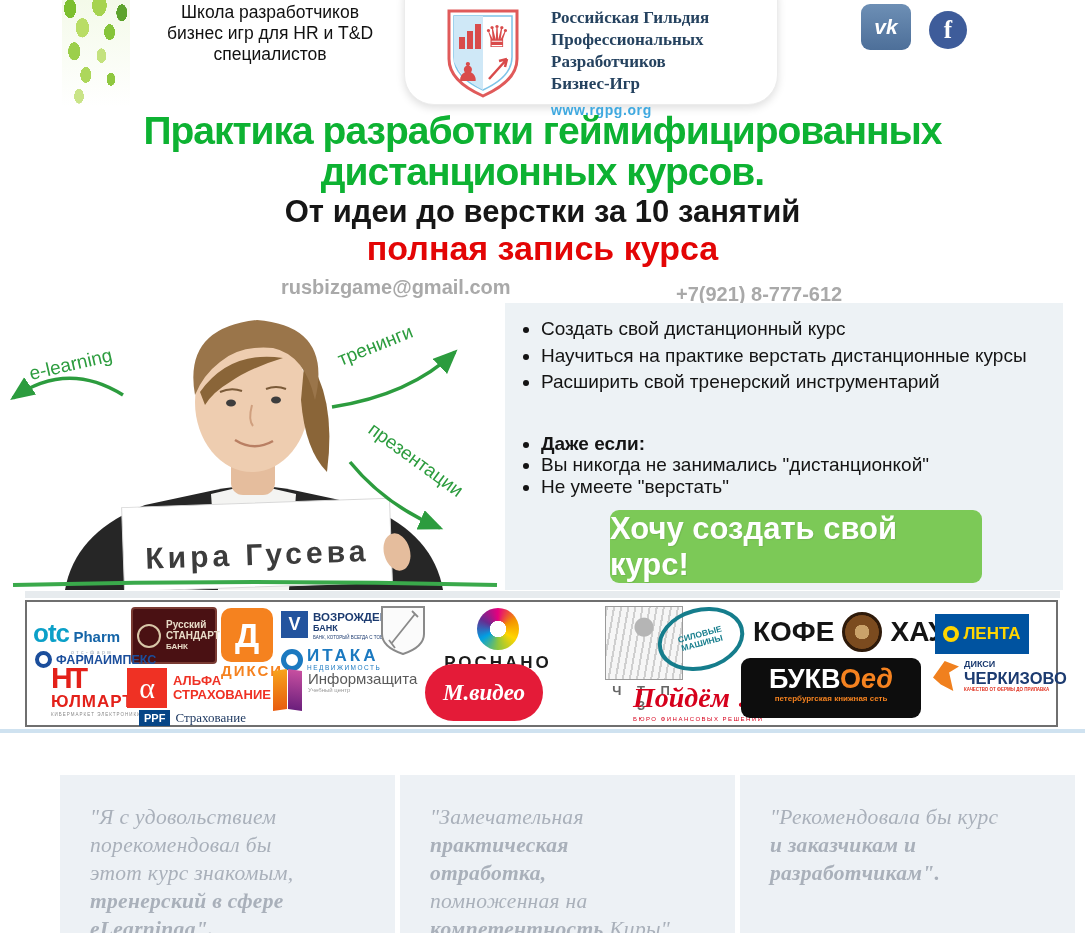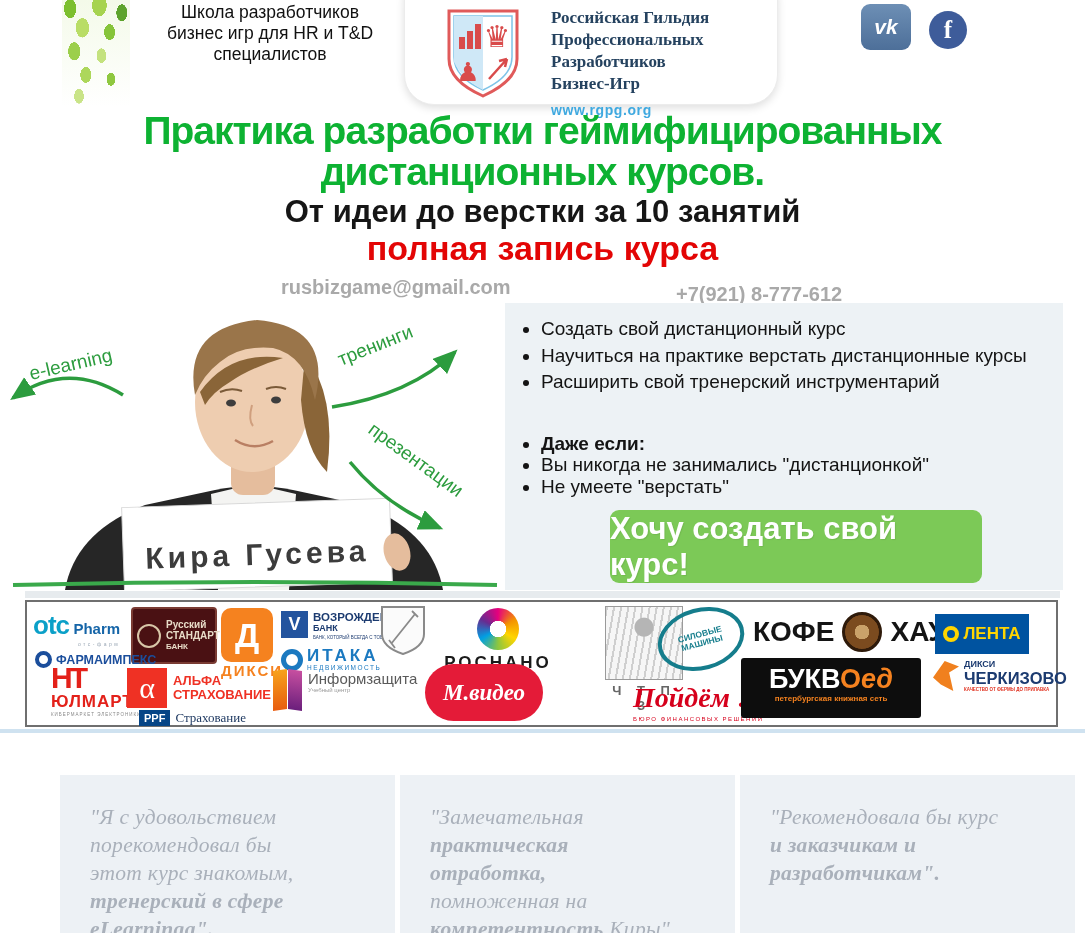--- a/index.html
+++ b/index.html
@@ -132,21 +132,21 @@
     font-size:28px;color:#d6001c;}
   .poidem-sub{font-size:6px;color:#d6001c;letter-spacing:1.5px;margin-top:2px;}
   .kofe{display:flex;align-items:center;gap:8px;}
   .kofe-t{font-size:28px;font-weight:900;color:#141414;text-align:center;}
   .kofe-c{width:40px;height:40px;border-radius:50%;flex:none;border:3px solid #2e1a0a;
     background:radial-gradient(circle,#caa26a 0 30%,#7b4b1f 31% 70%,#4a2c12 71%);box-sizing:border-box;}
   .lenta{width:94px;height:40px;background:#0053a0;display:flex;align-items:center;
     justify-content:center;gap:4px;}
   .lenta-c{width:8px;height:8px;border:4px solid #ffd500;border-radius:50%;flex:none;}
   .lenta-t{color:#ffd500;font-size:17px;font-weight:900;}
-  .bukv{width:180px;height:60px;background:#0d0d0d;border-radius:3px;text-align:center;}
+  .bukv{width:180px;height:60px;background:#0d0d0d;border-radius:9px;text-align:center;}
   .bukv-main{margin-top:6px;font-size:27px;font-weight:800;line-height:30px;}
   .bukv-w{color:#fff;}
   .bukv-o{color:#f5821f;}
   .bukv-e{color:#f5821f;font-style:italic;}
   .bukv-sub{font-size:8px;font-weight:bold;color:#f5821f;}
   .cherk{display:flex;gap:5px;align-items:center;}
   .cherk-ic{width:26px;height:30px;background:#f0801e;flex:none;
     clip-path:polygon(0 55%,45% 0,100% 18%,62% 38%,78% 100%,30% 78%);}
   .cherk-t1{font-size:9px;font-weight:800;color:#1c3b70;line-height:9px;}
   .cherk-t2{font-size:16.5px;font-weight:800;color:#1c3b70;line-height:18px;}
@@ -254,21 +254,21 @@
       <text transform="translate(26,80) rotate(-13)" font-size="19" fill="#2c9c3e" font-family="Liberation Sans, sans-serif">e-learning</text>
       <text transform="translate(336,66) rotate(-22)" font-size="19" fill="#2c9c3e" font-family="Liberation Sans, sans-serif">тренинги</text>
       <text transform="translate(362,132) rotate(36)" font-size="19" fill="#2c9c3e" font-family="Liberation Sans, sans-serif">презентации</text>
     </svg>
   </div>
 
   <div class="divider"></div>
 
   <div class="logobox">
 
-    <div class="lg" style="left:6px;top:8px;text-align:right;">
+    <div class="lg" style="left:6px;top:16px;">
       <span class="otc-t1">otc</span>
       <span class="otc-t2">Pharm</span>
       <div class="otc-sub">отс-фарм</div>
     </div>
 
     <div class="lg rsb" style="left:104px;top:5px;">
       <div class="rsb-c"></div>
       <div class="rsb-t">
         <div>Русский</div>
         <div>СТАНДАРТ</div>

